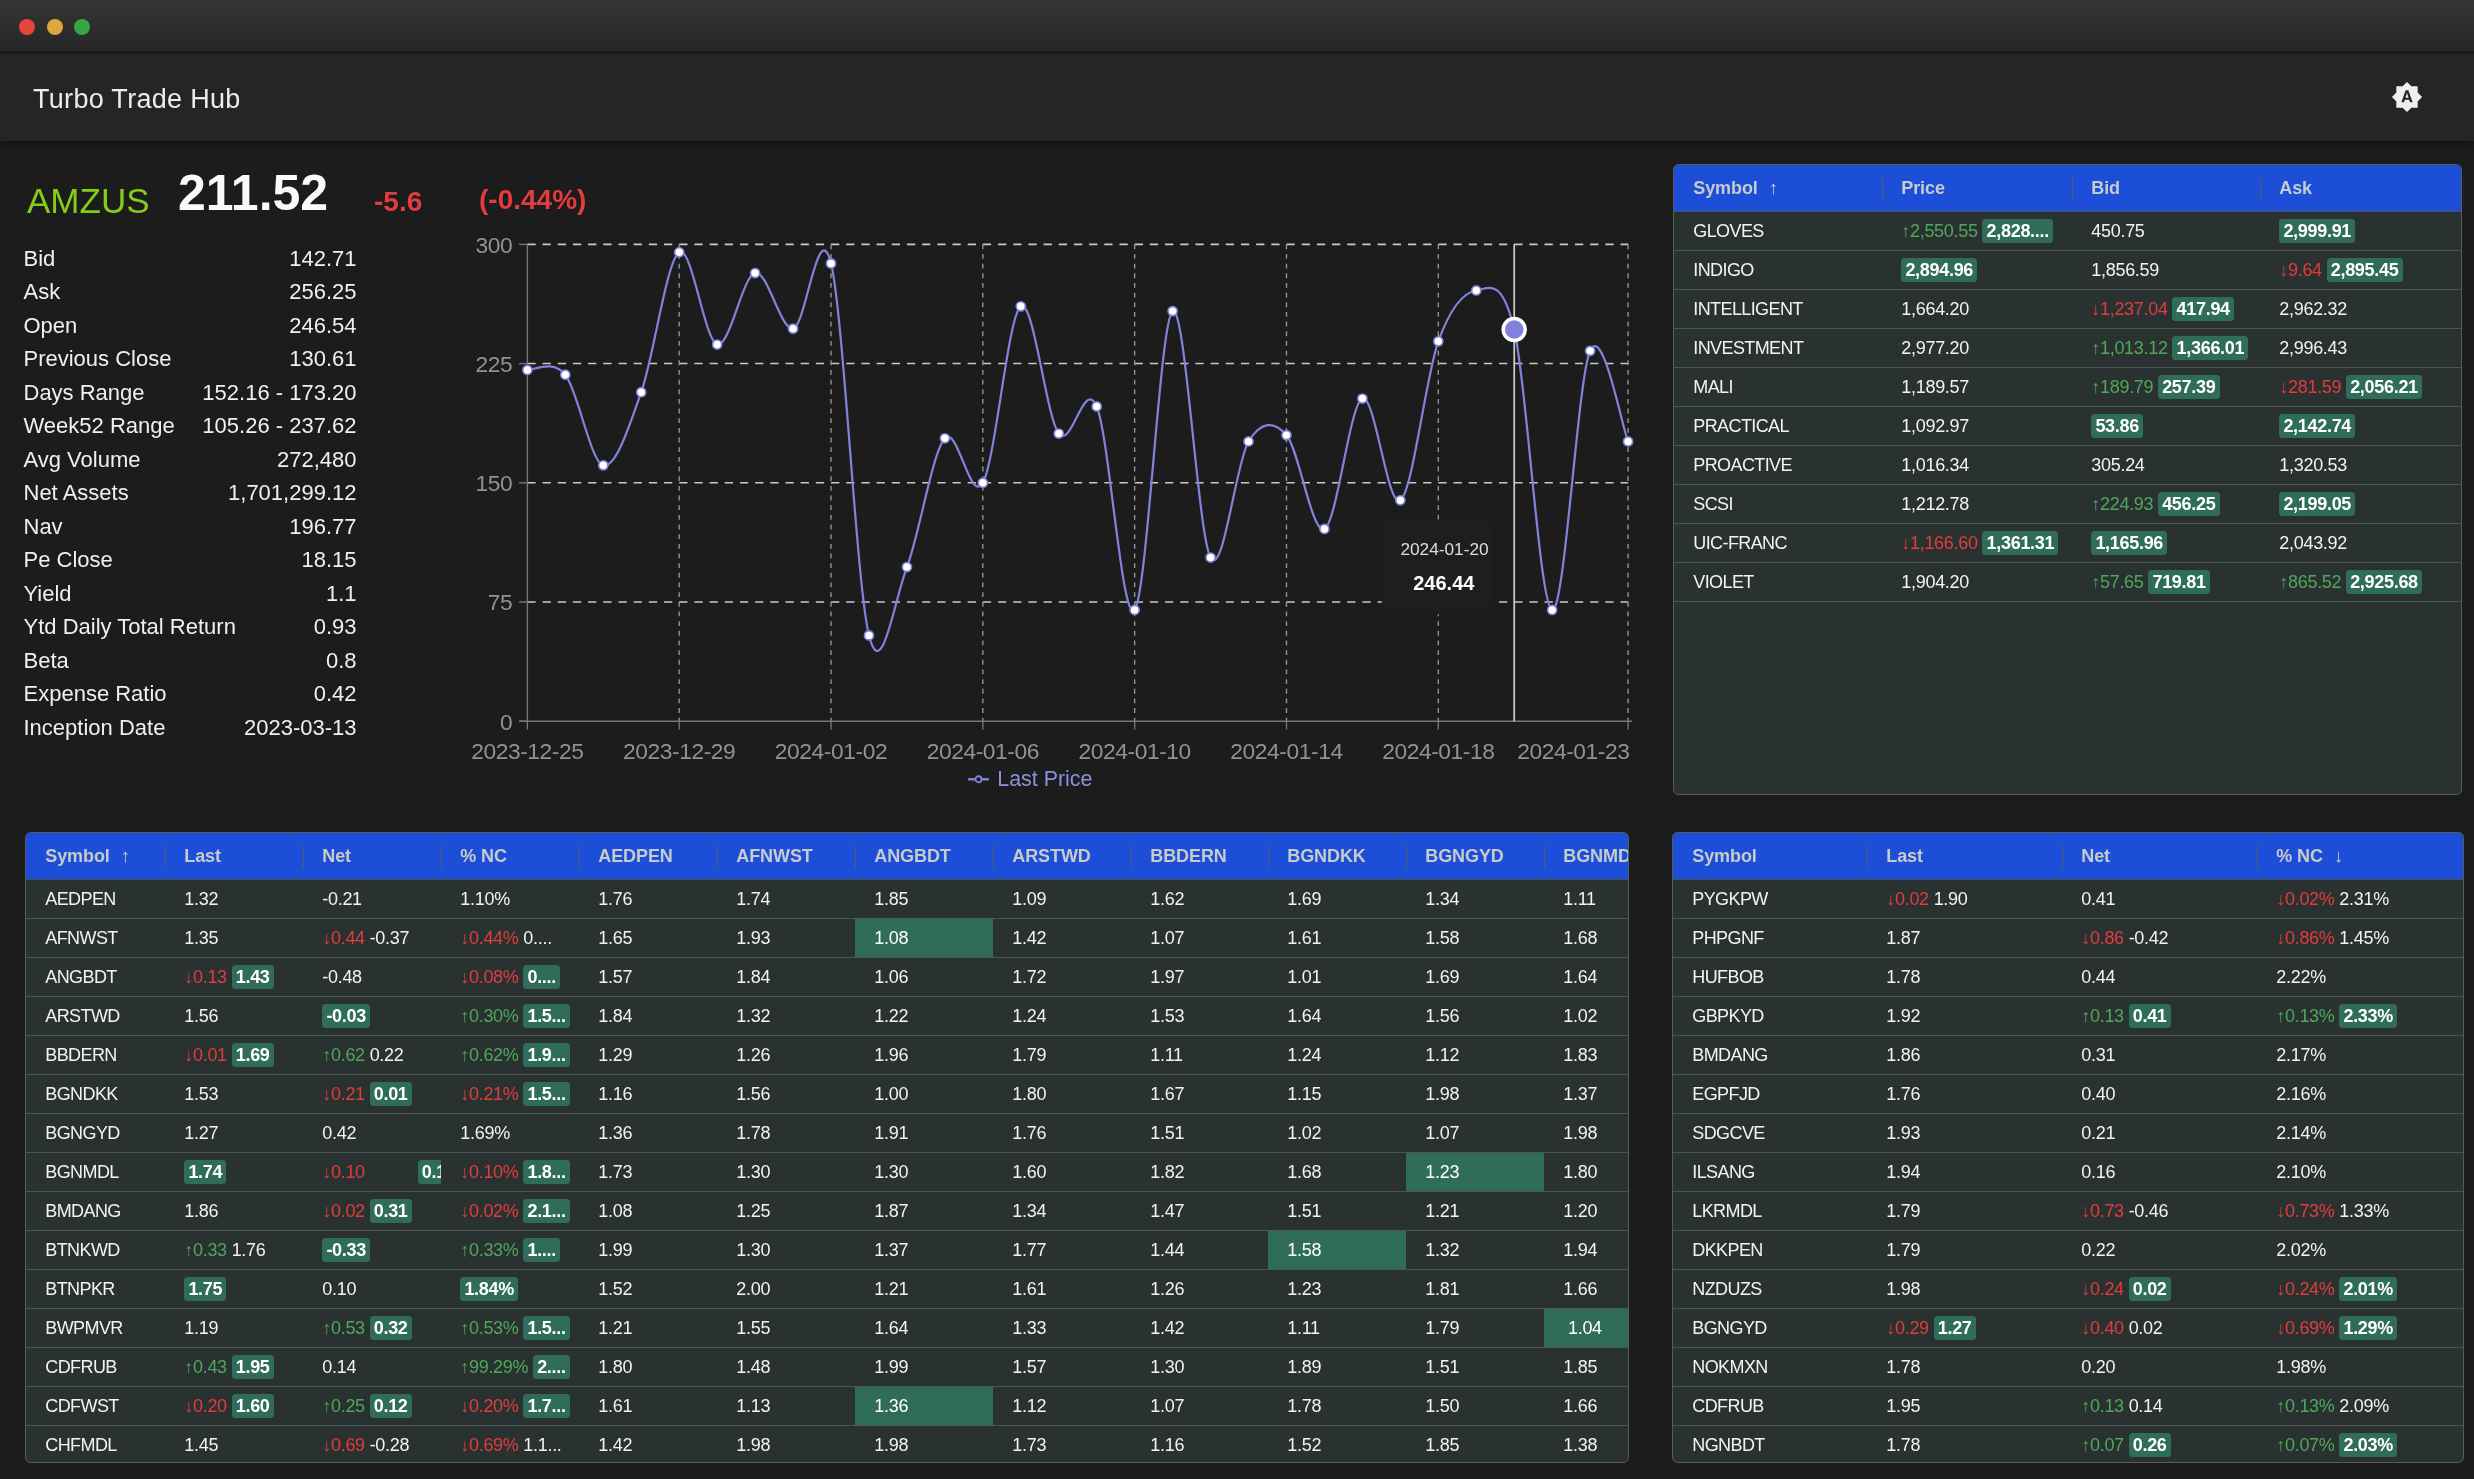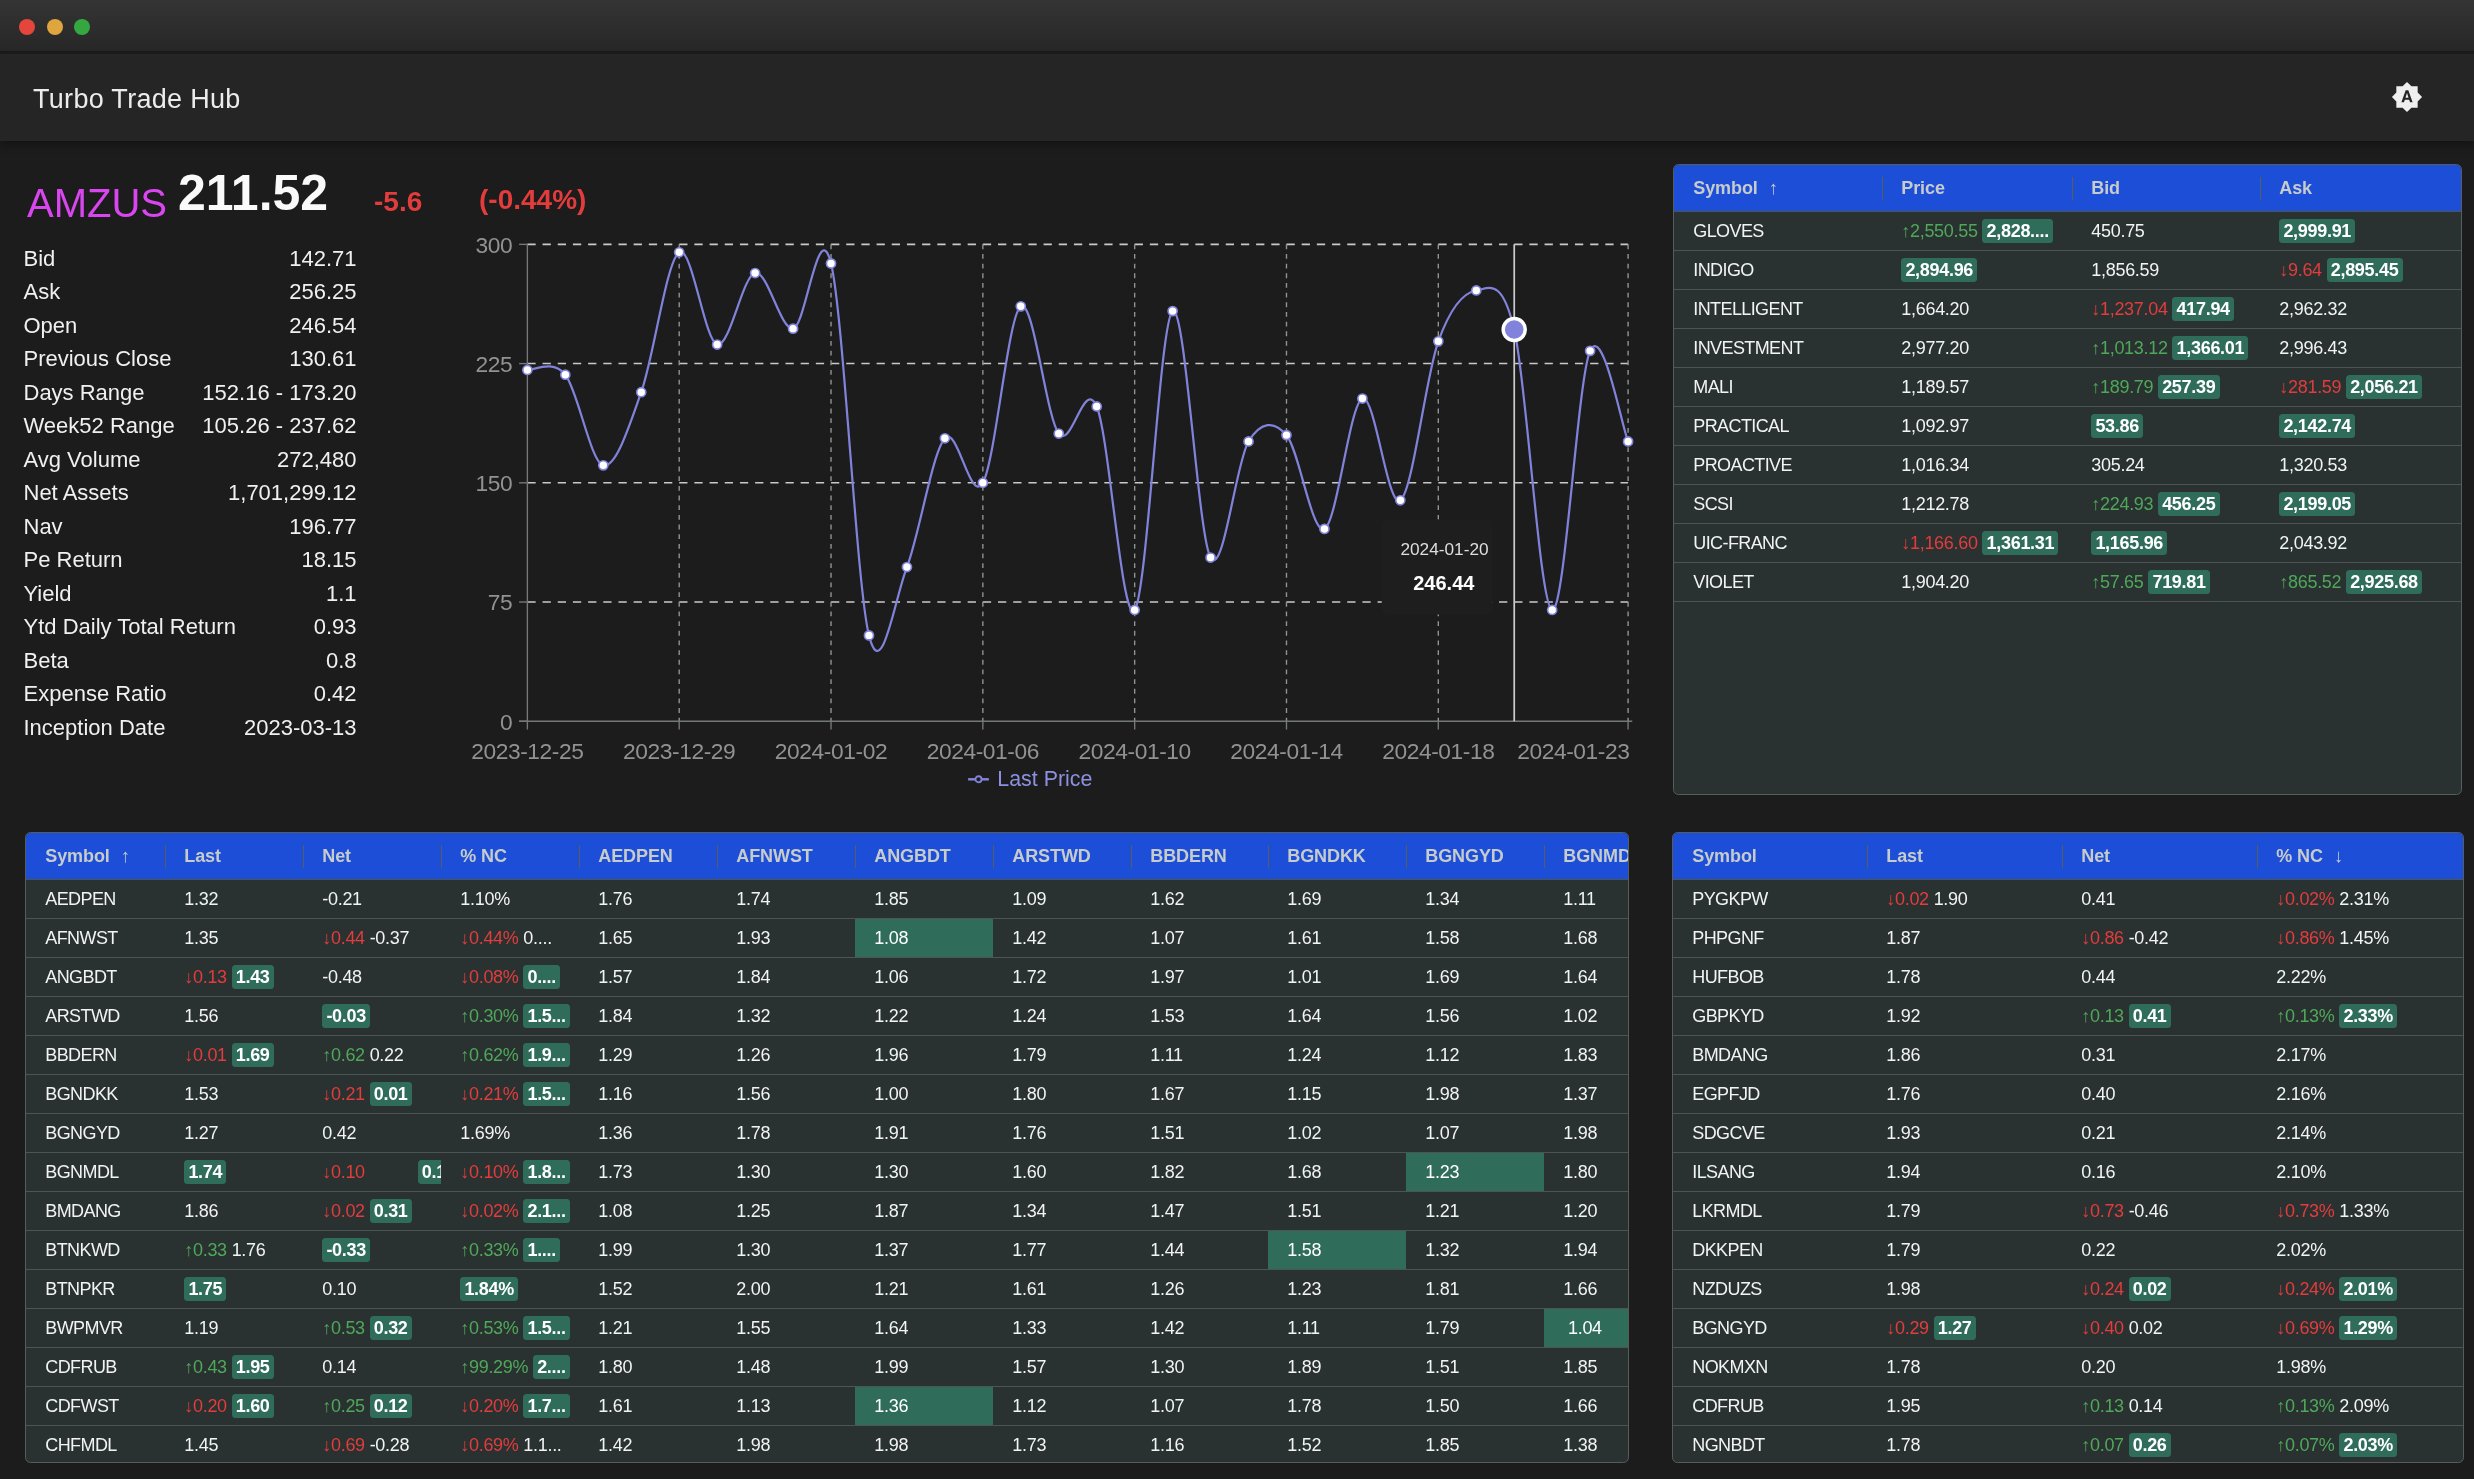--- a/index.html
+++ b/index.html
@@ -3,21 +3,21 @@
 <style>
 * { margin:0; padding:0; box-sizing:border-box; }
 html,body { width:2475px; height:1480px; overflow:hidden; background:#1c1c1c;
   font-family:"Liberation Sans", sans-serif; -webkit-font-smoothing:antialiased; }
 .titlebar { position:absolute; left:0; top:0; width:2475px; height:52px;
   background:linear-gradient(180deg,#343434,#272727); border-bottom:1.4px solid #191919; }
 .light { position:absolute; top:18.6px; width:16px; height:16px; border-radius:50%; }
 .appbar { position:absolute; left:0; top:54px; width:2475px; height:87px; background:#252525; box-shadow:0 4.1px 8.3px rgba(0,0,0,0.35); }
 .appttl { position:absolute; left:33px; top:30px; font-size:27px; font-weight:500; color:#ececec; letter-spacing:0.3px; }
 .gear { position:absolute; right:52px; top:27px; }
-.q-sym { position:absolute; left:27px; top:181px; font-size:40px; color:#d946ef; }
+.q-sym { position:absolute; left:27px; top:181px; font-size:35px; color:#84cc16; }
 .q-price { position:absolute; left:178px; top:164px; font-size:50px; font-weight:700; color:#fafafa; }
 .q-chg { position:absolute; left:374px; top:186px; font-size:28px; font-weight:700; color:#e23c3c; }
 .q-pct { position:absolute; left:479px; top:184px; font-size:28px; font-weight:700; color:#e23c3c; }
 .srow { position:absolute; left:23.5px; width:333px; height:34px; line-height:34px; font-size:22px; color:#f0f0f0; }
 .sl { position:absolute; left:0; }
 .sv { position:absolute; right:0; text-align:right; }
 .chart { position:absolute; left:428px; top:228px; overflow:visible; }
 .axl { font-size:33px; letter-spacing:-0.6px; fill:#929292; font-family:"Liberation Sans", sans-serif; }
 .ttd { font-size:25px; fill:#dedede; font-family:"Liberation Sans", sans-serif; }
 .ttv { font-size:29px; font-weight:600; fill:#fdfdfd; font-family:"Liberation Sans", sans-serif; }
@@ -85,21 +85,21 @@
   </div>
 <div class="srow" style="top:476px">
     <span class="sl">Net Assets</span>
     <span class="sv">1,701,299.12</span>
   </div>
 <div class="srow" style="top:510px">
     <span class="sl">Nav</span>
     <span class="sv">196.77</span>
   </div>
 <div class="srow" style="top:543px">
-    <span class="sl">Pe Return</span>
+    <span class="sl">Pe Close</span>
     <span class="sv">18.15</span>
   </div>
 <div class="srow" style="top:577px">
     <span class="sl">Yield</span>
     <span class="sv">1.1</span>
   </div>
 <div class="srow" style="top:610px">
     <span class="sl">Ytd Daily Total Return</span>
     <span class="sv">0.93</span>
   </div>

